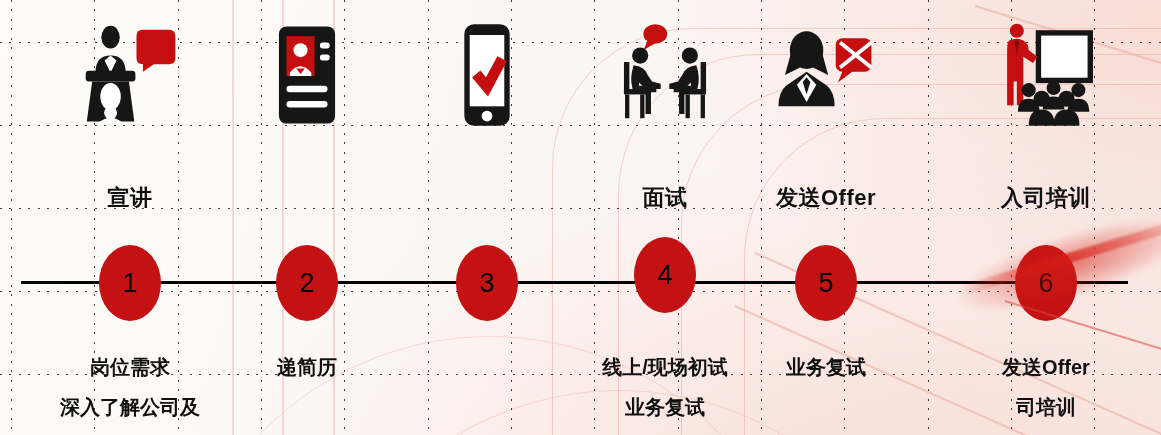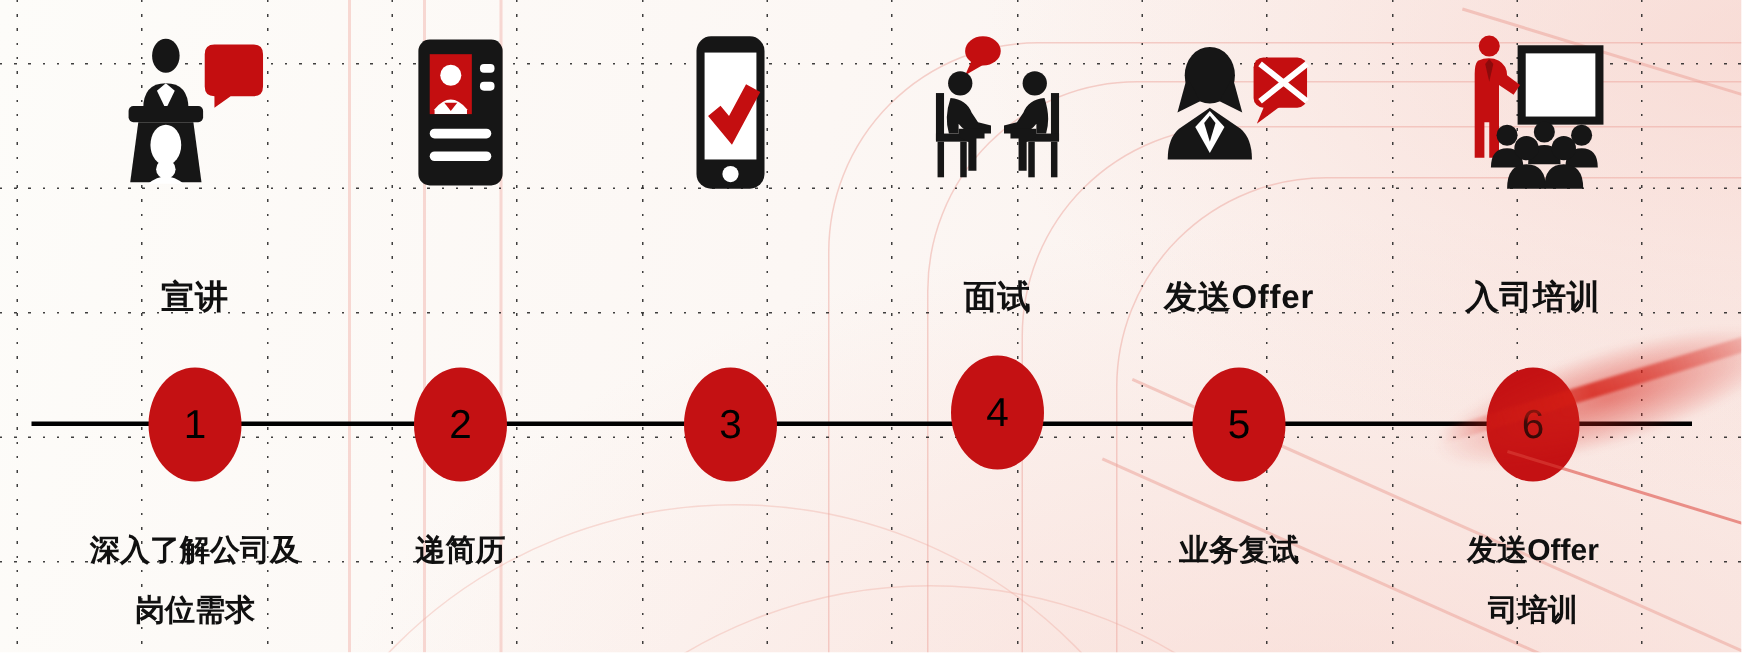--- a/index.html
+++ b/index.html
@@ -36,21 +36,21 @@
   .smear-core { position:absolute; left:955px; top:252px; width:235px; height:10px;
            transform:rotate(-17deg); filter:blur(1px); z-index:6; pointer-events:none;
            background:linear-gradient(to right, rgba(220,40,30,0), rgba(213,30,20,0.75) 45%, rgba(220,40,30,0.1)); }
   .smear-tail { position:absolute; left:1005px; top:300px; width:260px; height:1.5px;
            transform:rotate(17deg); transform-origin:left center; z-index:6; pointer-events:none;
            background:rgba(220,70,60,0.55); }
   
   .tline { position:absolute; left:21px; top:281px; width:1107px; height:3px; background:#000; z-index:3; }
   
   .step { position:absolute; top:0; width:180px; height:385px; z-index:4; }
-  .s0{left:40px;} .s1{left:217px;} .s2{left:397px;} .s3{left:575px;} .s4{left:736px;} .s5{left:932px;}
+  .s0{left:40px;} .s1{left:217px;} .s2{left:397px;} .s3{left:575px;} .s4{left:736px;} .s5{left:956px;}
   .icon-box { position:absolute; top:16px; left:0; width:180px; height:118px;
               display:flex; align-items:center; justify-content:center; }
   .icon-box svg { width:108px; height:108px; }
   .step-title { position:absolute; top:183px; left:-10px; width:200px; text-align:center;
                 font-size:22px; font-weight:bold; color:#101010; letter-spacing:0.5px; }
   .node { position:absolute; top:245px; left:59px; width:62px; height:76px; border-radius:50%;
           background:#c41113; display:flex; align-items:center; justify-content:center; z-index:5; }
   .node.raised { top:237px; }
   .node-num { font-size:27px; color:#000; font-weight:400; }
   .step-desc { position:absolute; top:347px; left:-13px; width:206px; text-align:center;
@@ -108,22 +108,22 @@
         <ellipse cx="32" cy="70" rx="9.5" ry="12.5" fill="#fff"></ellipse>
         <circle cx="32" cy="85" r="6" fill="#fff"></circle>
         <path fill="#fff" d="M21,94 q11,-9 22,0 Z"></path>
       </svg>
     </div>
     <div class="step-title">宣讲</div>
     <div class="node">
       <span class="node-num">1</span>
     </div>
     <div class="step-desc">
+      <div>岗位需求</div>
       <div>深入了解公司及</div>
-      <div>岗位需求</div>
     </div>
   </div>
 
   <div class="step s1">
     <div class="icon-box">
       <svg viewBox="0 0 100 100">
         <rect x="24" y="5" width="52" height="90" rx="7" fill="#161616"></rect>
         <rect x="31" y="14" width="26" height="37" fill="#c40e10"></rect>
         <circle cx="44" cy="27" r="6.5" fill="#fff"></circle>
         <path fill="#fff" d="M34,48 q10,-12 20,0 l0,3 h-20 Z"></path>
@@ -178,20 +178,24 @@
         <rect x="66" y="63" width="22" height="5" fill="#161616"></rect>
         <rect x="83" y="68" width="4" height="22" fill="#161616"></rect>
         <rect x="69" y="68" width="4" height="22" fill="#161616"></rect>
         <path fill="#161616" d="M74,60 l-16,0 0,6 5,0 0,20 5,0 0,-18 6,-3 Z"></path>
       </svg>
     </div>
     <div class="step-title">面试</div>
     <div class="node raised">
       <span class="node-num">4</span>
     </div>
+    <div class="step-desc">
+      <div>线上/现场初试</div>
+      <div>业务复试</div>
+    </div>
   </div>
 
   <div class="step s4">
     <div class="icon-box">
       <svg viewBox="0 0 100 100">
         <ellipse cx="32" cy="27" rx="15.5" ry="17.5" fill="#161616"></ellipse>
         <path fill="#161616" d="M18,28 L12,50 L26,43 Z"></path>
         <path fill="#161616" d="M46,28 L52,50 L38,43 Z"></path>
         <path fill="#161616" d="M32,47 L13,60 q-7,6 -7,19 l52,0 q0,-13 -7,-19 Z"></path>
         <path fill="#fff" d="M32,49 L23,59 L32,75 L41,59 Z"></path>

